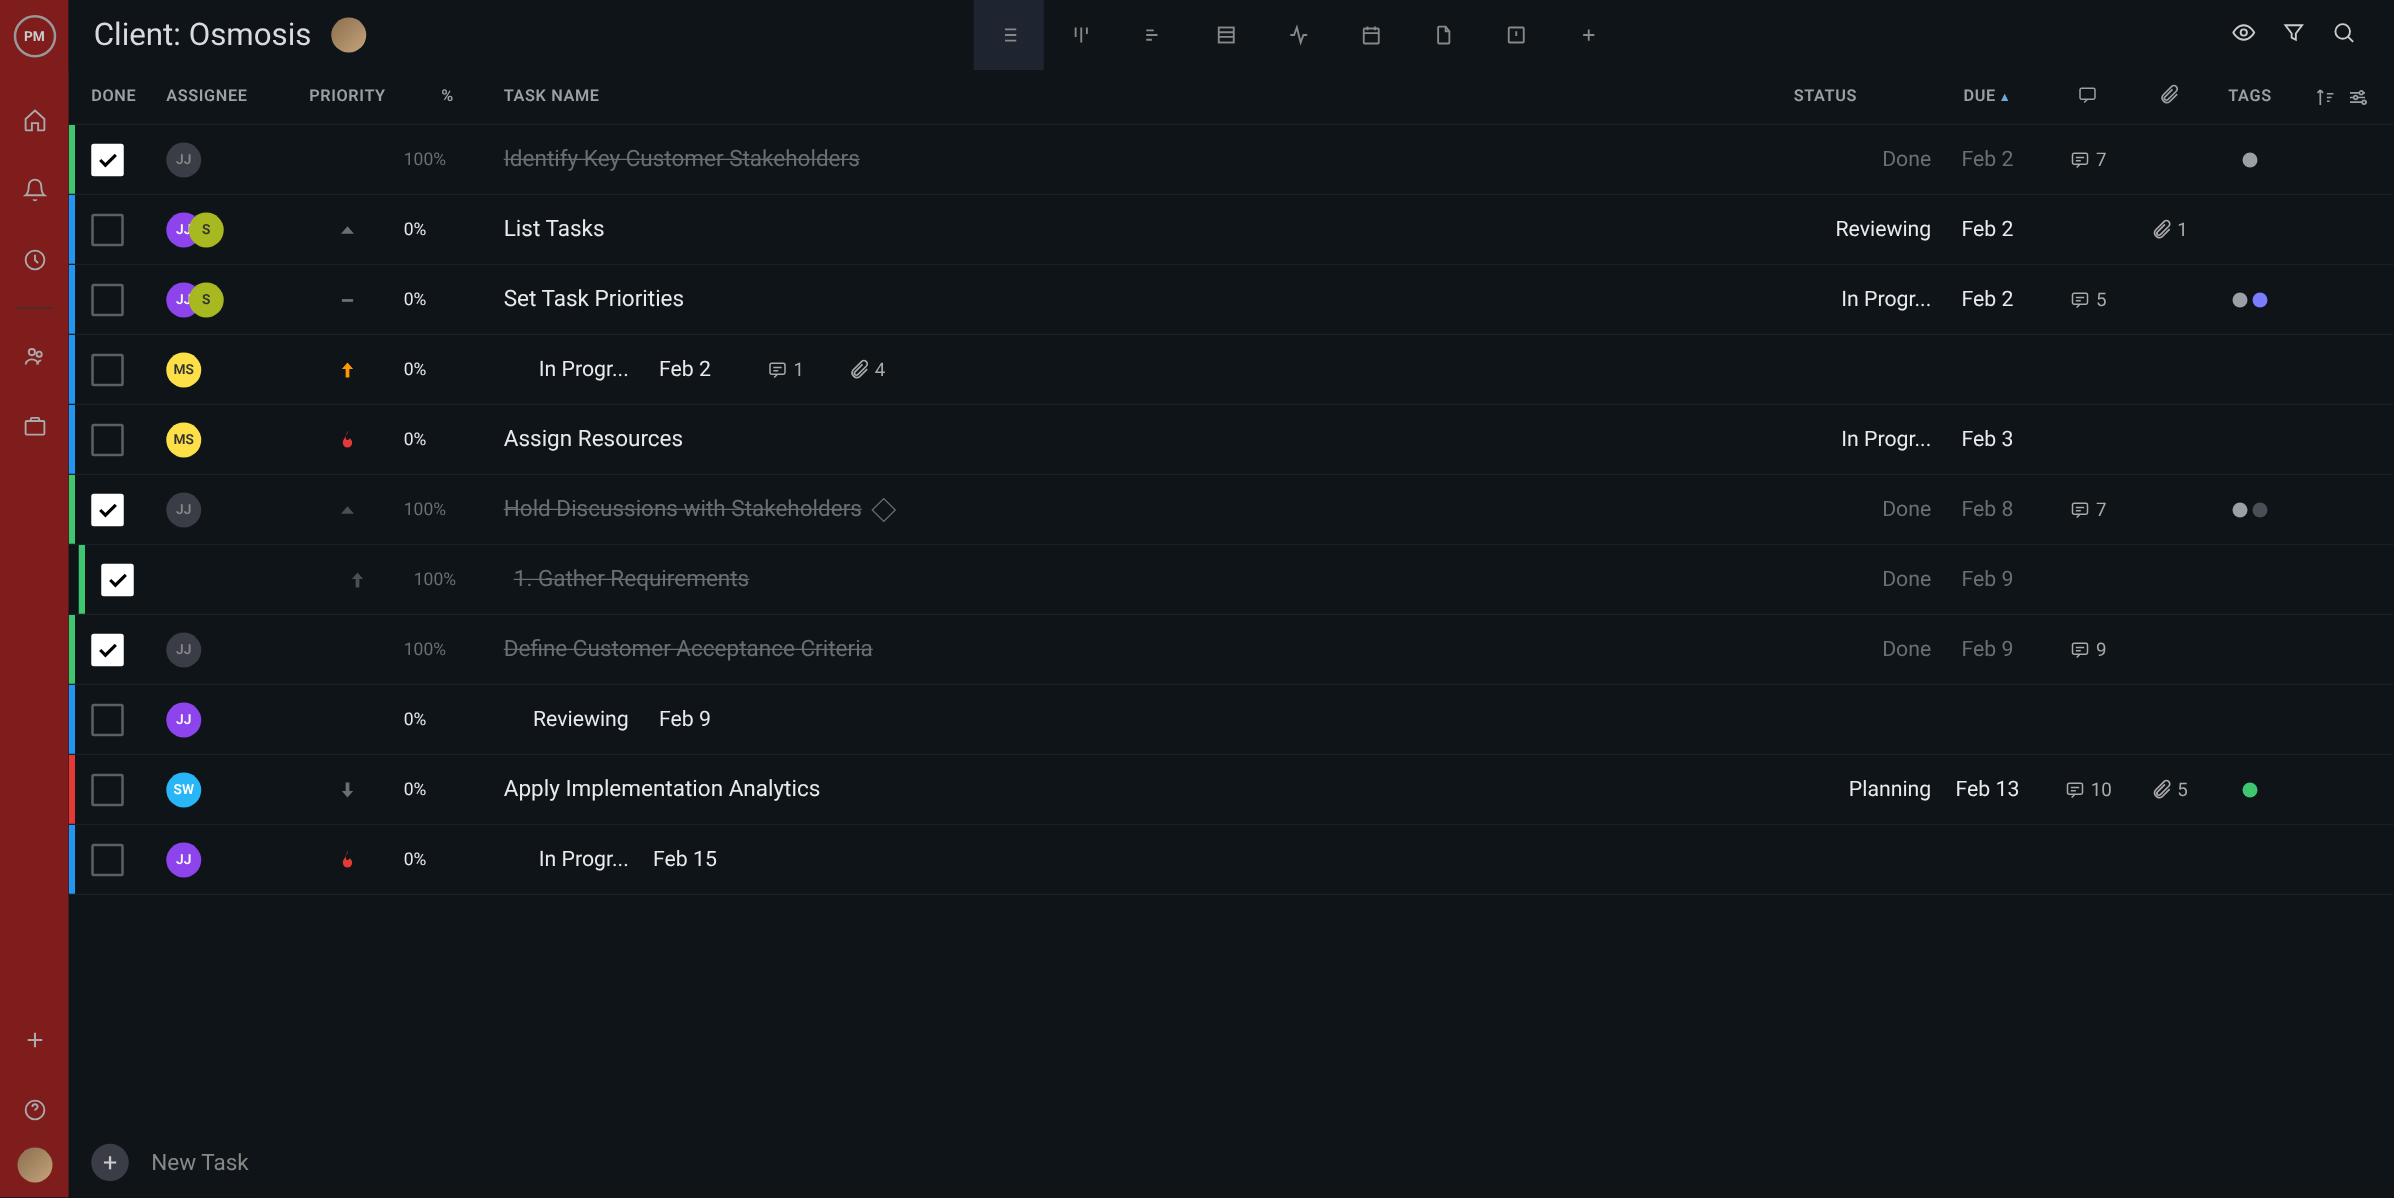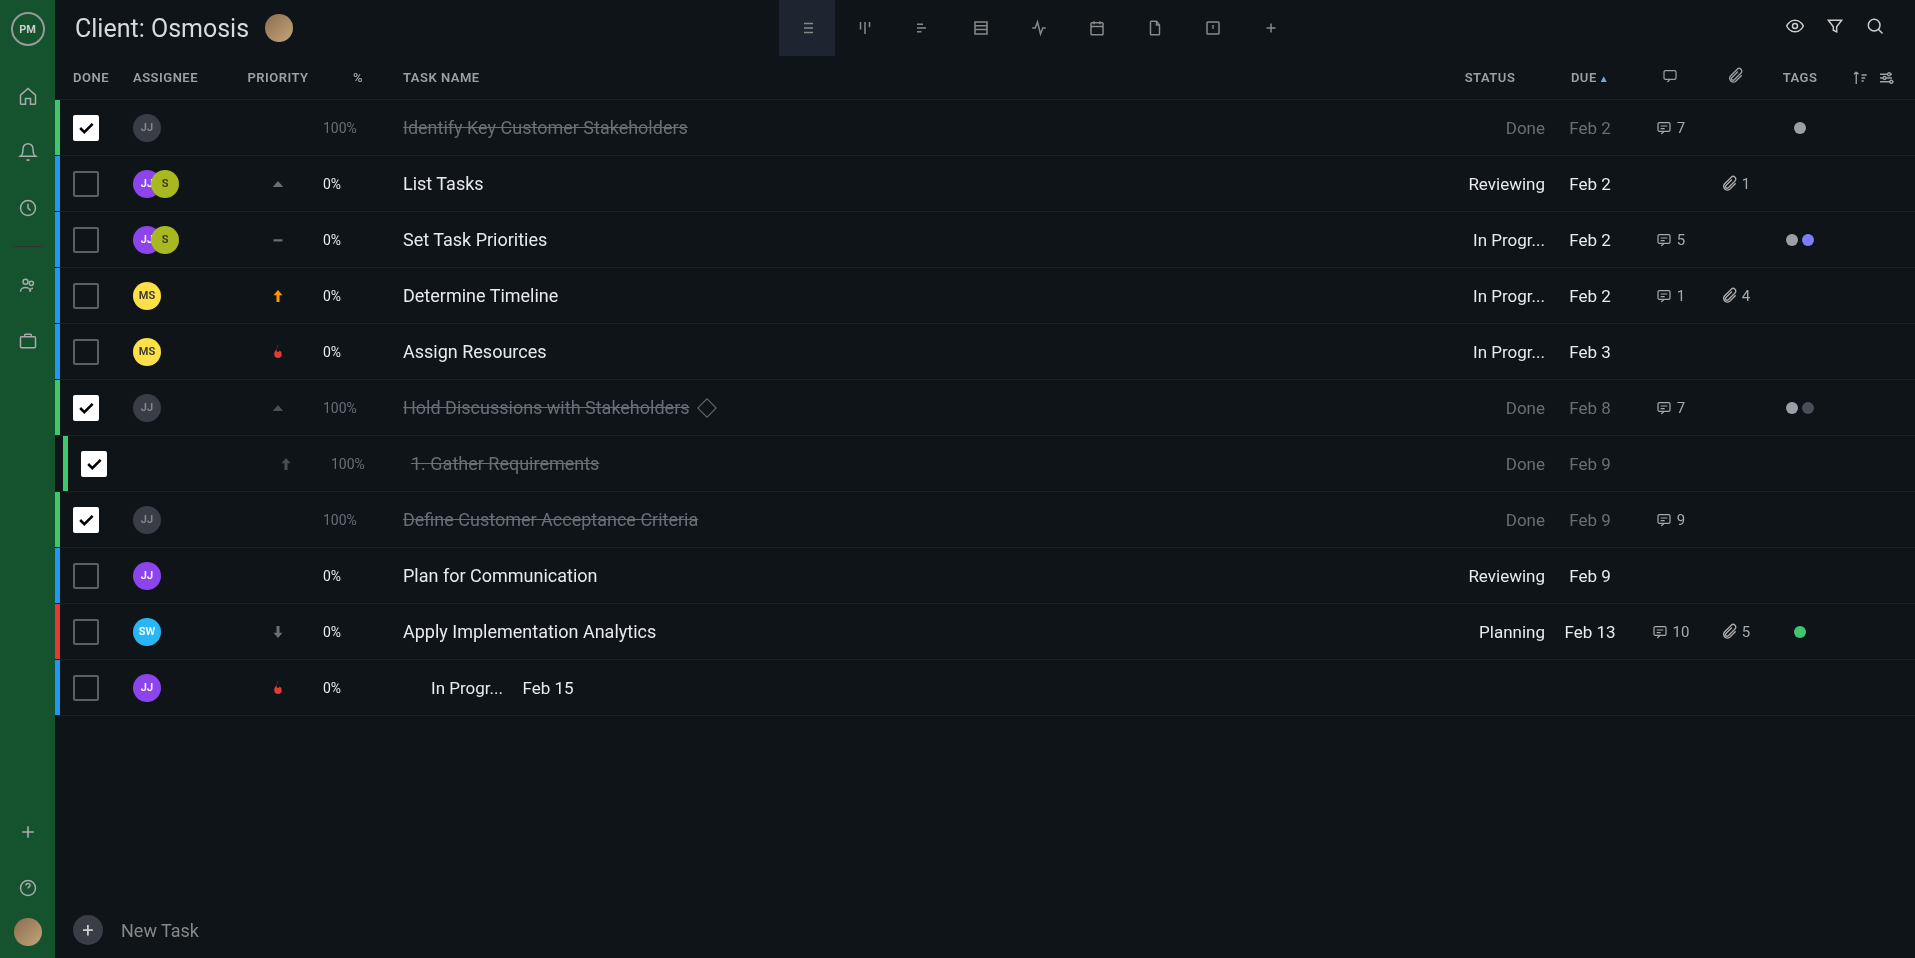--- a/index.html
+++ b/index.html
@@ -1,18 +1,18 @@
 <!DOCTYPE html>
 <html><head>
 <meta charset="utf-8">
 <style>
 *{margin:0;padding:0;box-sizing:border-box;font-family:-apple-system,BlinkMacSystemFont,"Segoe UI",Roboto,sans-serif}
 body{background:#0f1419;color:#e8eaed;overflow:hidden}
 .app{display:flex;height:100vh;width:100vw}
-.sidebar{width:55px;background:#14532d;display:flex;flex-direction:column;align-items:center;padding-top:12px;gap:4px}
+.sidebar{width:55px;background:#7f1d1d;display:flex;flex-direction:column;align-items:center;padding-top:12px;gap:4px}
 .logo{width:34px;height:34px;border:2px solid #999;border-radius:50%;display:flex;align-items:center;justify-content:center;font-size:11px;font-weight:700;color:#ccc;margin-bottom:20px}
 .side-icon{width:40px;height:40px;display:flex;align-items:center;justify-content:center;color:#aaa;cursor:pointer;margin:6px 0}
 .side-icon svg{width:20px;height:20px}
 .side-sep{width:30px;height:1px;background:#333;margin:8px 0}
 .side-spacer{flex:1}
 .side-avatar{width:28px;height:28px;border-radius:50%;background:linear-gradient(135deg,#8b6d4f,#c4a57b);margin-bottom:12px}
 .main{flex:1;display:flex;flex-direction:column;background:#0f1419}
 .header{height:56px;display:flex;align-items:center;padding:0 20px;background:#0f1419}
 .title{font-size:25px;color:#d8dae0;margin-right:16px}
 .header-avatar{width:28px;height:28px;border-radius:50%;background:linear-gradient(135deg,#8b6d4f,#c4a57b);margin-right:auto}
@@ -22,21 +22,21 @@
 .view-tab svg{width:18px;height:18px}
 .header-right{display:flex;gap:20px;align-items:center;margin-left:auto;padding-right:10px}
 .header-right .icon{color:#ccc;cursor:pointer}
 .header-right svg{width:20px;height:20px}
 .columns{height:44px;display:flex;align-items:center;padding:0 20px 0 18px;font-size:13px;font-weight:600;letter-spacing:0.5px;color:#9aa0a6;border-bottom:1px solid #1a1f28}
 .col-done{width:60px}
 .col-assignee{width:100px}
 .col-priority{width:90px;text-align:center}
 .col-percent{width:70px;text-align:center}
 .col-name{flex:1;padding-left:10px}
-.col-status{width:110px;text-align:center}
+.col-status{width:110px;text-align:left}
 .col-due{width:90px;text-align:center;cursor:pointer}
 .col-due .sort{font-size:10px;color:#6fa8dc;margin-left:2px}
 .col-comments{width:70px;text-align:center}
 .col-attach{width:60px;text-align:center}
 .col-tags{width:70px;text-align:center}
 .col-actions{width:60px;display:flex;gap:8px;justify-content:flex-end}
 .rows{flex:1;overflow-y:auto}
 .row{height:56px;display:flex;align-items:center;padding:0 20px 0 0;border-bottom:1px solid #1a1f28;position:relative}
 .row-bar{width:5px;height:100%;margin-right:13px}
 .row.indent .row-bar{margin-left:8px}
@@ -321,23 +321,20 @@
     <div class="checkbox"></div>
     <div class="assignees">
             <div class="av av-ms">MS</div>
           </div>
     <div class="priority">
             <svg class="pri-icon" viewBox="0 0 24 24">
               <path d="M12 4l6 7h-4v9h-4v-9H6z" fill="#ff9800"></path>
             </svg>
           </div>
     <div class="percent">0%</div>
-    <div class="name">
-            <span>Determine Timeline</span>
-          </div>
     <div class="status">In Progr...</div>
     <div class="due">Feb 2</div>
     <div class="comments">
             <svg class="comment-icon" viewBox="0 0 24 24" fill="none" stroke="#aaa" stroke-width="1.8">
               <rect x="3" y="4" width="18" height="13" rx="2"></rect>
               <path d="M8 21l4-4M7 9h10M7 13h6"></path>
             </svg>
             <span>1</span>
           </div>
     <div class="attach">
@@ -460,23 +457,20 @@
     <div class="row-actions"></div>
         </div>
         <div class="row">
     <div class="row-bar bar-blue"></div>
     <div class="checkbox"></div>
     <div class="assignees">
             <div class="av av-jj">JJ</div>
           </div>
     <div class="priority"></div>
     <div class="percent">0%</div>
-    <div class="name">
-            <span>Plan for Communication</span>
-          </div>
     <div class="status">Reviewing</div>
     <div class="due">Feb 9</div>
     <div class="comments"></div>
     <div class="attach"></div>
     <div class="tags"></div>
     <div class="row-actions"></div>
         </div>
         <div class="row">
     <div class="row-bar bar-red"></div>
     <div class="checkbox"></div>

